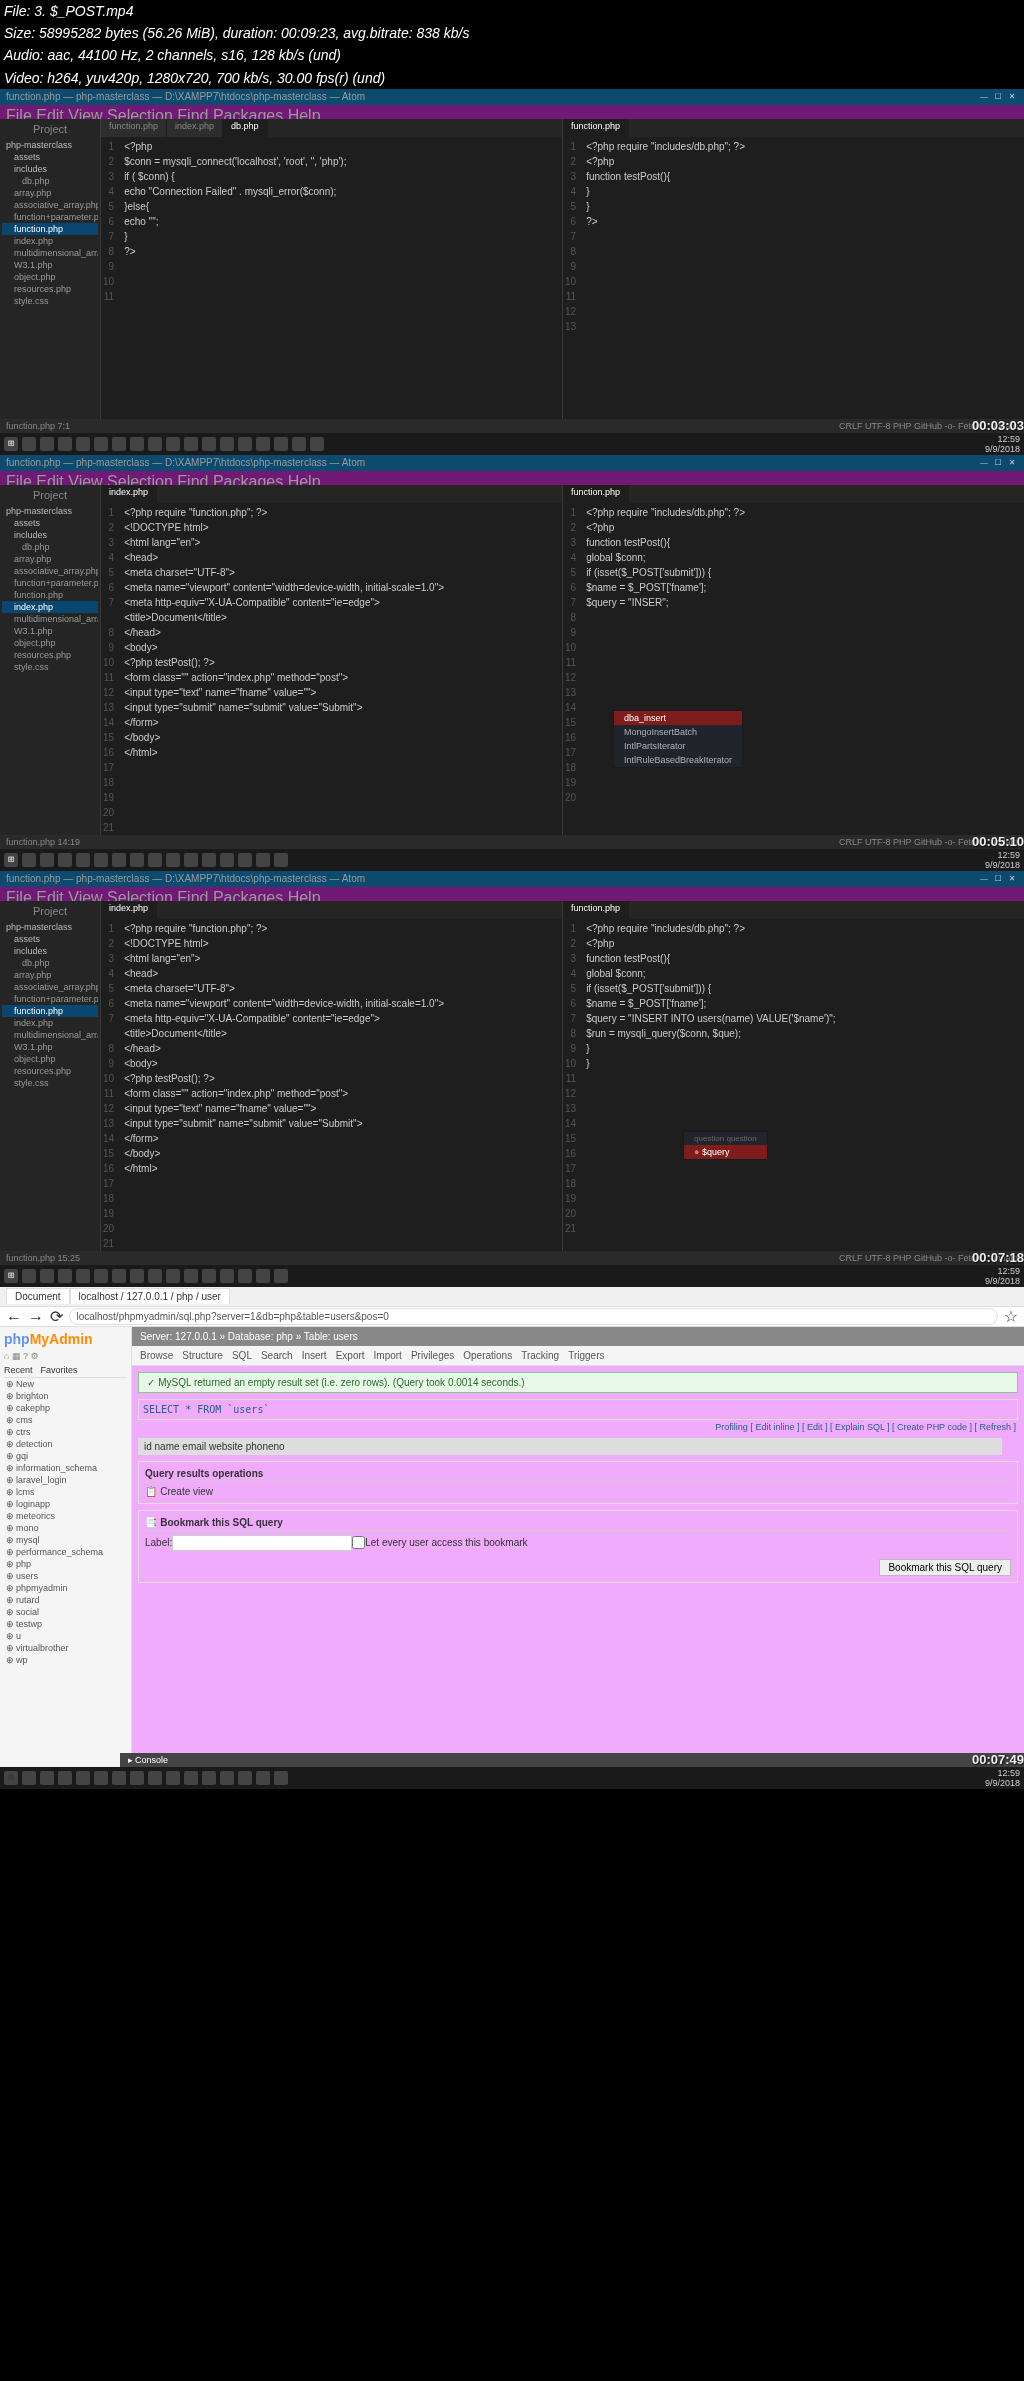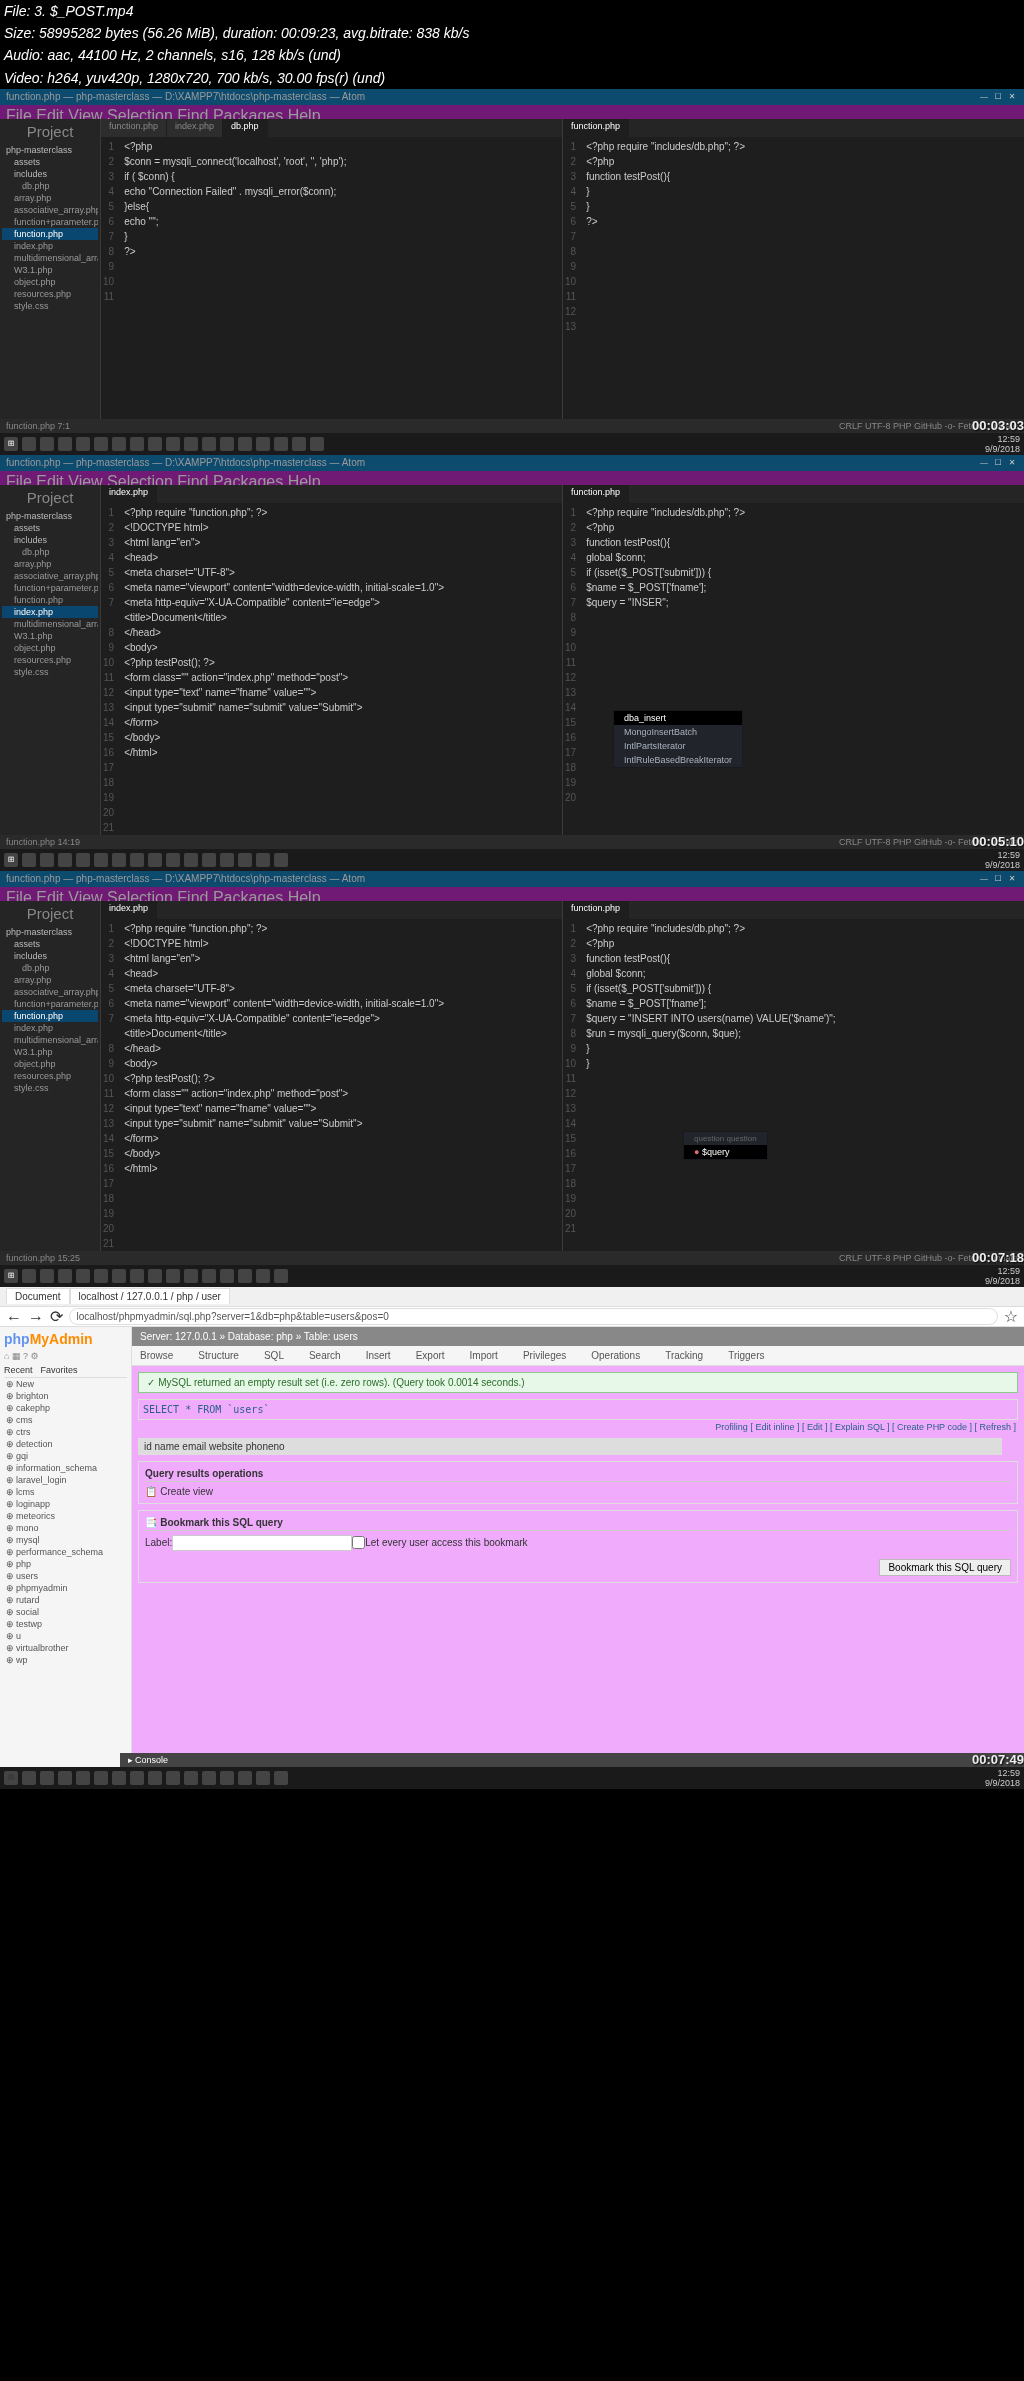--- a/index.html
+++ b/index.html
@@ -5,21 +5,21 @@
 *{margin:0;padding:0;box-sizing:border-box;font-family:"Segoe UI",Arial,sans-serif}
 body{background:#000;color:#fff;width:1024px}
 .info{font-size:14px;font-style:italic;padding:2px 4px;line-height:1.3}
 .panel{width:100%;background:#1e1e1e;position:relative}
 .titlebar{background:#0c4a6e;color:#9a9a9a;font-size:10px;padding:2px 6px;display:flex;justify-content:space-between;align-items:center;height:16px}
 .winbtns{display:flex;gap:2px}
 .winbtn{width:12px;height:10px;display:flex;align-items:center;justify-content:center;font-size:8px;color:#ccc}
 .menubar{background:#701a75;color:#9a9a9a;font-size:16px;padding:2px 6px;height:14px}
 .editor-area{display:flex;height:300px}
 .sidebar{width:100px;background:#252526;font-size:9px;color:#ccc;padding:4px 2px}
-.sidebar-title{text-align:center;color:#888;font-size:15px;margin-bottom:4px}
+.sidebar-title{text-align:center;color:#888;font-size:11px;margin-bottom:4px}
 .tree-item{padding:1px 4px;color:#9a9a9a;font-size:9px;white-space:nowrap;overflow:hidden}
 .tree-item.active{background:#094771;color:#fff}
 .tree-item.folder{color:#bbb}
 .tree-indent1{padding-left:12px}
 .tree-indent2{padding-left:20px}
 .editor-pane{flex:1;display:flex;flex-direction:column;border-left:1px solid #3a3a3a}
 .tabbar{background:#252526;display:flex;height:18px;font-size:9px}
 .tab{padding:2px 8px;color:#888;background:#2d2d2d;border-right:1px solid #1e1e1e}
 .tab.active{background:#1e1e1e;color:#fff}
 .code-area{flex:1;display:flex;background:#1e1e1e;font-family:Consolas,monospace;font-size:10px;line-height:1.5;overflow:hidden}
@@ -34,28 +34,28 @@
 .browser-tab{font-size:10px;padding:2px 8px;background:#fff;border:1px solid #ddd;border-bottom:none}
 .addr-bar{background:#fff;height:20px;display:flex;align-items:center;padding:0 6px;gap:6px;border-bottom:1px solid #ddd}
 .addr-input{flex:1;font-size:10px;color:#555;padding:2px 6px;border:1px solid #ddd;border-radius:10px}
 .pma-body{display:flex;min-height:440px}
 .pma-sidebar{width:132px;background:#f5f5f5;border-right:1px solid #ddd;padding:4px;font-size:10px}
 .pma-logo{color:#6495ed;font-weight:bold;font-size:14px}
 .pma-logo .my{color:#ff8c00}
 .pma-tree-item{padding:1px 2px;color:#555;font-size:9px}
 .pma-main{flex:1;background:#f0abfc;font-size:10px}
 .pma-breadcrumb{background:#888;color:#fff;padding:4px 8px;font-size:10px}
-.pma-topmenu{background:#f5f5f5;border-bottom:1px solid #ddd;padding:4px 8px;font-size:10px;color:#555;display:flex;gap:25px}
+.pma-topmenu{background:#f5f5f5;border-bottom:1px solid #ddd;padding:4px 8px;font-size:10px;color:#555;display:flex;gap:9px}
 .pma-msg{background:#e8f8e8;border:1px solid #8c8;color:#2a6e2a;padding:4px 8px;margin:6px;font-size:10px}
 .pma-table-header{background:#ddd;padding:3px 6px;font-size:10px;margin:6px 22px 0 6px;display:flex;justify-content:space-between}
 .pma-options{border:1px solid #ddd;margin:6px;padding:6px;font-size:10px}
 .pma-btn{background:#eee;border:1px solid #bbb;padding:2px 8px;font-size:10px;float:right}
 .autocomplete{position:absolute;background:#21252b;border:1px solid #181a1f;font-size:9px;z-index:10}
 .ac-item{padding:2px 10px;color:#abb2bf}
-.ac-item.sel{background:#000000;color:#fff}
+.ac-item.sel{background:#7f1d1d;color:#fff}
 .timestamp{position:absolute;right:0;bottom:22px;color:#eee;font-size:13px;font-weight:bold;text-shadow:1px 1px 2px #000}
 </style>
 </head>
 <body>
 
 <div class="info">File: 3. $_POST.mp4</div>
 <div class="info">Size: 58995282 bytes (56.26 MiB), duration: 00:09:23, avg.bitrate: 838 kb/s</div>
 <div class="info">Audio: aac, 44100 Hz, 2 channels, s16, 128 kb/s (und)</div>
 <div class="info">Video: h264, yuv420p, 1280x720, 700 kb/s, 30.00 fps(r) (und)</div>
 

